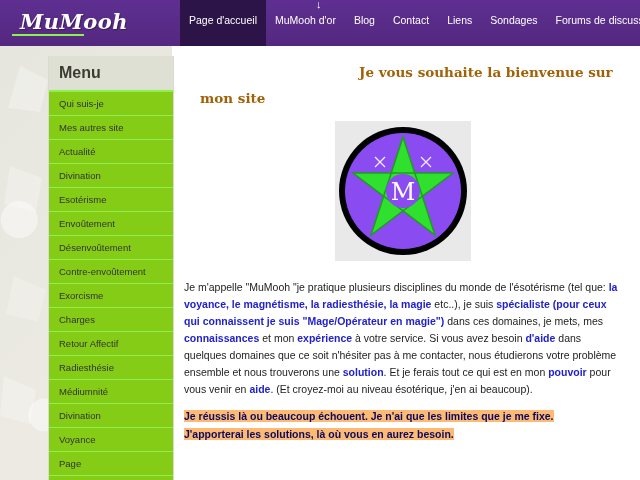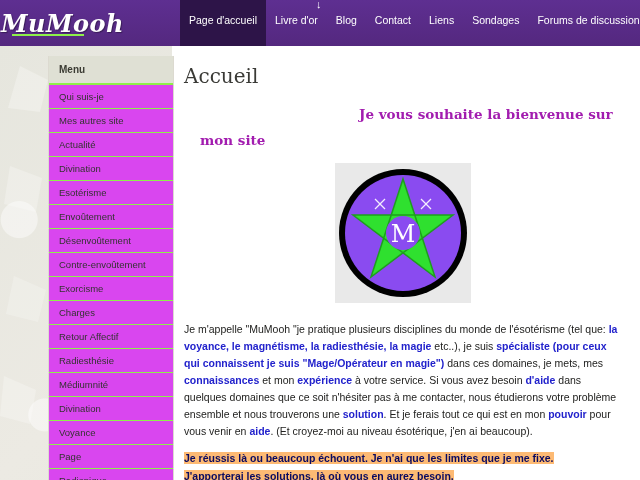--- a/index.html
+++ b/index.html
@@ -49,27 +49,27 @@
     position: absolute;
     top: 0; left: 0;
     width: 640px;
     height: 46px;
     background: #5b2d8e;
     background: linear-gradient(#5e2f91, #54287f);
     z-index: 5;
   }
   .brand {
     position: absolute;
-    left: 1px;
+    left: 20px;
     top: 9px;
     color: #ffffff;
     font-family: "DejaVu Serif", serif;
     font-style: italic;
     font-weight: bold;
-    font-size: 24px;
+    font-size: 21px;
     letter-spacing: 0.5px;
     text-shadow: 1px 1px 1px rgba(0,0,0,0.35);
   }
   .brand-underline {
     position: absolute;
     left: 12px;
     top: 34px;
     width: 72px;
     height: 2px;
     background: #8ef04a;
@@ -111,31 +111,31 @@
     top: 56px;
     width: 124px;
     z-index: 3;
     background: #f2f1ea;
     border: 1px solid #dcdad0;
     border-top: none;
   }
   .sidebar-title {
     background: #dfe0d4;
     color: #3b3b33;
-    font-size: 10px;
+    font-size: 16px;
     font-weight: bold;
     padding: 8px 10px;
     border-bottom: 2px solid #8ef04a;
   }
   .sidebar-item {
     font-size: 9.5px;
     color: #333330;
     padding: 6px 0 6px 10px;
     border-bottom: 1px solid #8ef04a;
-    background: #d946ef;
+    background: #84cc16;
     cursor: pointer;
     white-space: nowrap;
     overflow: hidden;
     text-overflow: ellipsis;
   }
 
   
   .content {
     position: absolute;
     left: 172px;
@@ -150,21 +150,21 @@
     padding: 14px 18px 0 12px;
   }
   .page-title {
     font-family: "DejaVu Serif", serif;
     font-size: 20px;
     color: #3a3a36;
     margin: 4px 0 14px 0;
     font-weight: normal;
   }
   .welcome {
-    color: #a21caf;
+    color: #a16207;
     font-weight: bold;
     font-size: 13.5px;
     font-family: "DejaVu Serif", serif;
     line-height: 1.9;
     margin: 0 0 10px 0;
   }
   .welcome .w1 { margin-left: 175px; }
   .welcome .w2 { display: block; margin-left: 16px; }
 
   .logo-wrap {
@@ -214,21 +214,21 @@
     <circle cx="150" cy="90" r="18" fill="#ffffff" opacity="0.25"></circle>
     <circle cx="160" cy="300" r="22" fill="#ffffff" opacity="0.2"></circle>
   </svg>
 
   <div class="header">
     <div class="brand">MuMooh</div>
     <div class="brand-underline"></div>
 
     <div class="nav">
       <div class="nav-item active">Page d'accueil</div>
-      <div class="nav-item">Livre d'or</div>
+      <div class="nav-item">MuMooh d'or</div>
       <div class="nav-item">Blog</div>
       <div class="nav-item">Contact</div>
       <div class="nav-item">Liens</div>
       <div class="nav-item">Sondages</div>
       <div class="nav-item">Forums de discussion</div>
 
     </div>
     <div class="nav-arrow">↓</div>
   </div>
 
@@ -249,21 +249,20 @@
     <div class="sidebar-item">Médiumnité</div>
     <div class="sidebar-item">Divination</div>
     <div class="sidebar-item">Voyance</div>
     <div class="sidebar-item">Page</div>
     <div class="sidebar-item">Radionique</div>
 
   </div>
 
   <div class="content">
     <div class="content-inner">
-      <h1 class="page-title">Accueil</h1>
 
       <div class="welcome">
         <span class="w1">Je vous souhaite la bienvenue sur</span>
         <span class="w2">mon site</span>
       </div>
 
       <div class="logo-wrap">
         <div class="logo">
           <svg width="136" height="140" viewBox="0 0 136 140">
             <rect x="0" y="0" width="136" height="140" fill="#e9e9e9"></rect>

